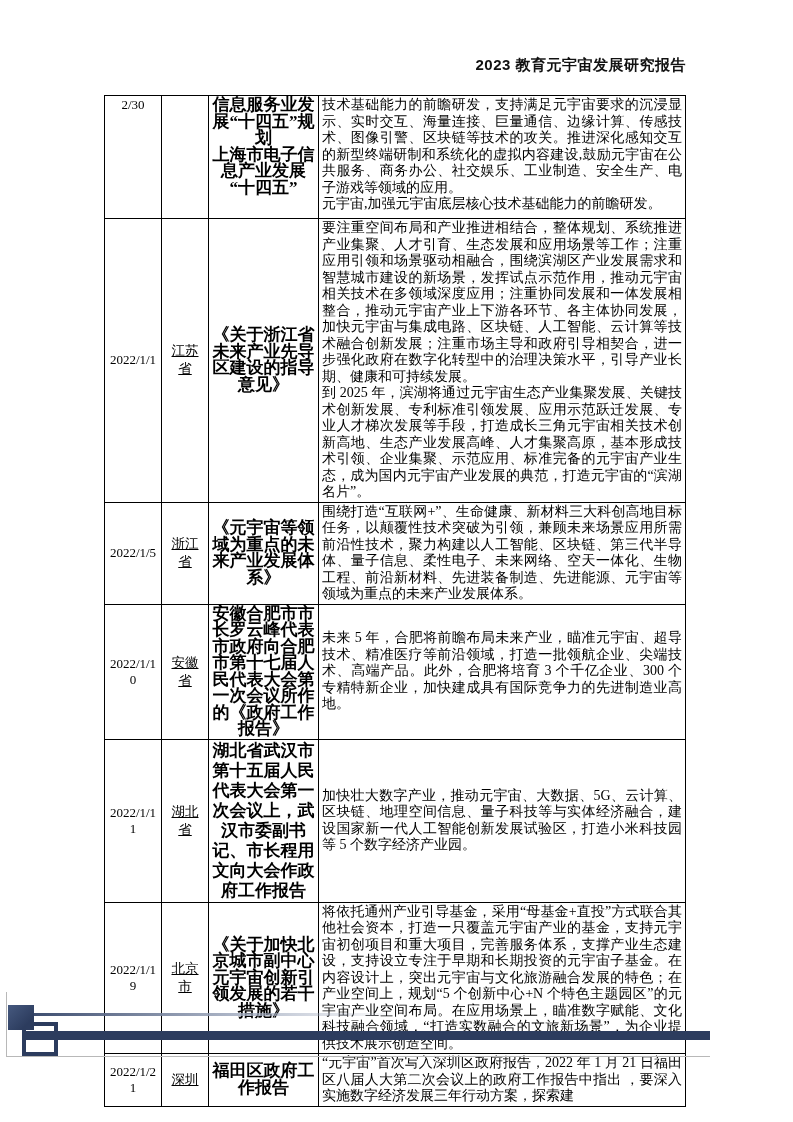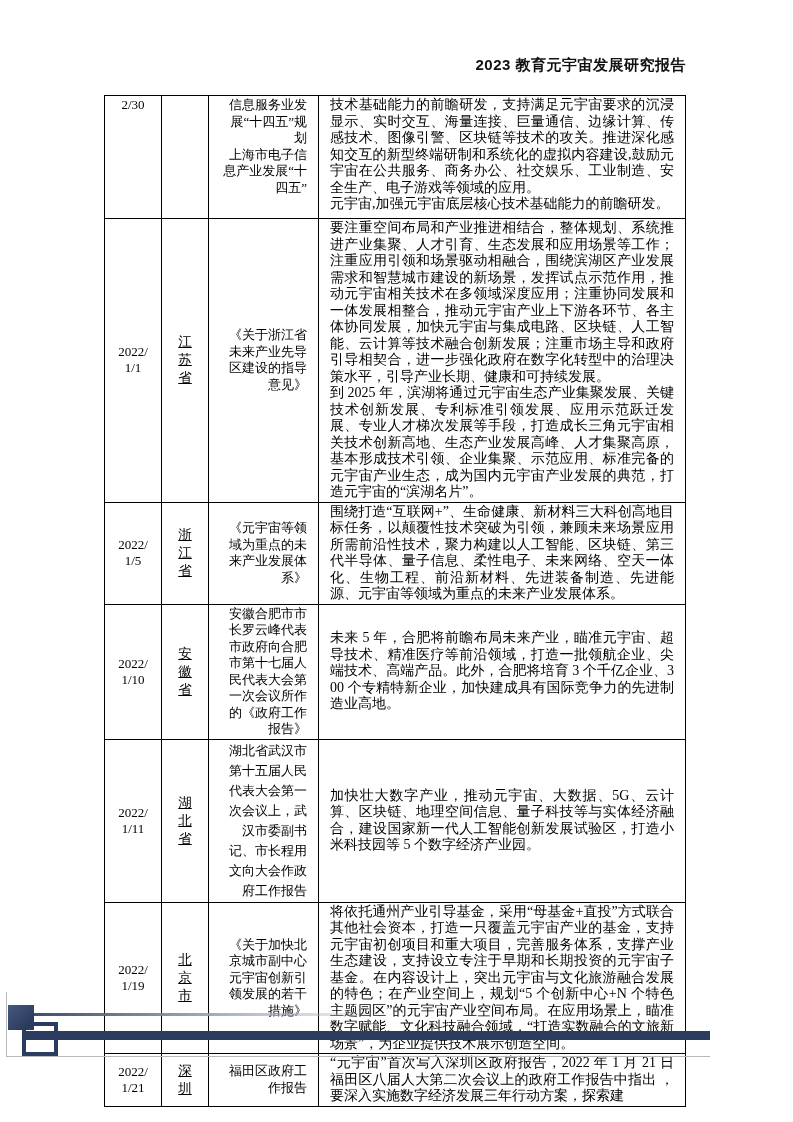--- a/index.html
+++ b/index.html
@@ -20,32 +20,32 @@
     letter-spacing:.5px;
   }
   
   table.doc-table{
     position:absolute;left:104px;top:95px;width:581px;
     border-collapse:collapse;table-layout:fixed;
   }
   table.doc-table td{
     border:1px solid #000;
     vertical-align:middle;
-    padding:1px 11px;
+    padding:1px 3px;
     overflow:hidden;
   }
   tr.top-align td{vertical-align:top;}
   .c-date{
     text-align:center;font-size:13px;line-height:16px;
     word-break:break-all;
   }
   .c-region{text-align:center;font-size:13.5px;text-decoration:underline;}
   .c-policy{
-    text-align:right;font-size:13px;line-height:16.5px;
-    white-space:pre-line;word-break:break-all;
+    text-align:center;font-size:17px;line-height:16.5px;
+    white-space:pre-line;word-break:break-all;font-weight:bold;
   }
   .c-content{
     text-align:justify;font-size:14px;line-height:16.5px;
     white-space:pre-line;word-break:break-all;
     padding:1px 5px;
     margin-top:31px;
   }
   
   .page-number{
     position:absolute;top:996px;left:0;width:100%;

